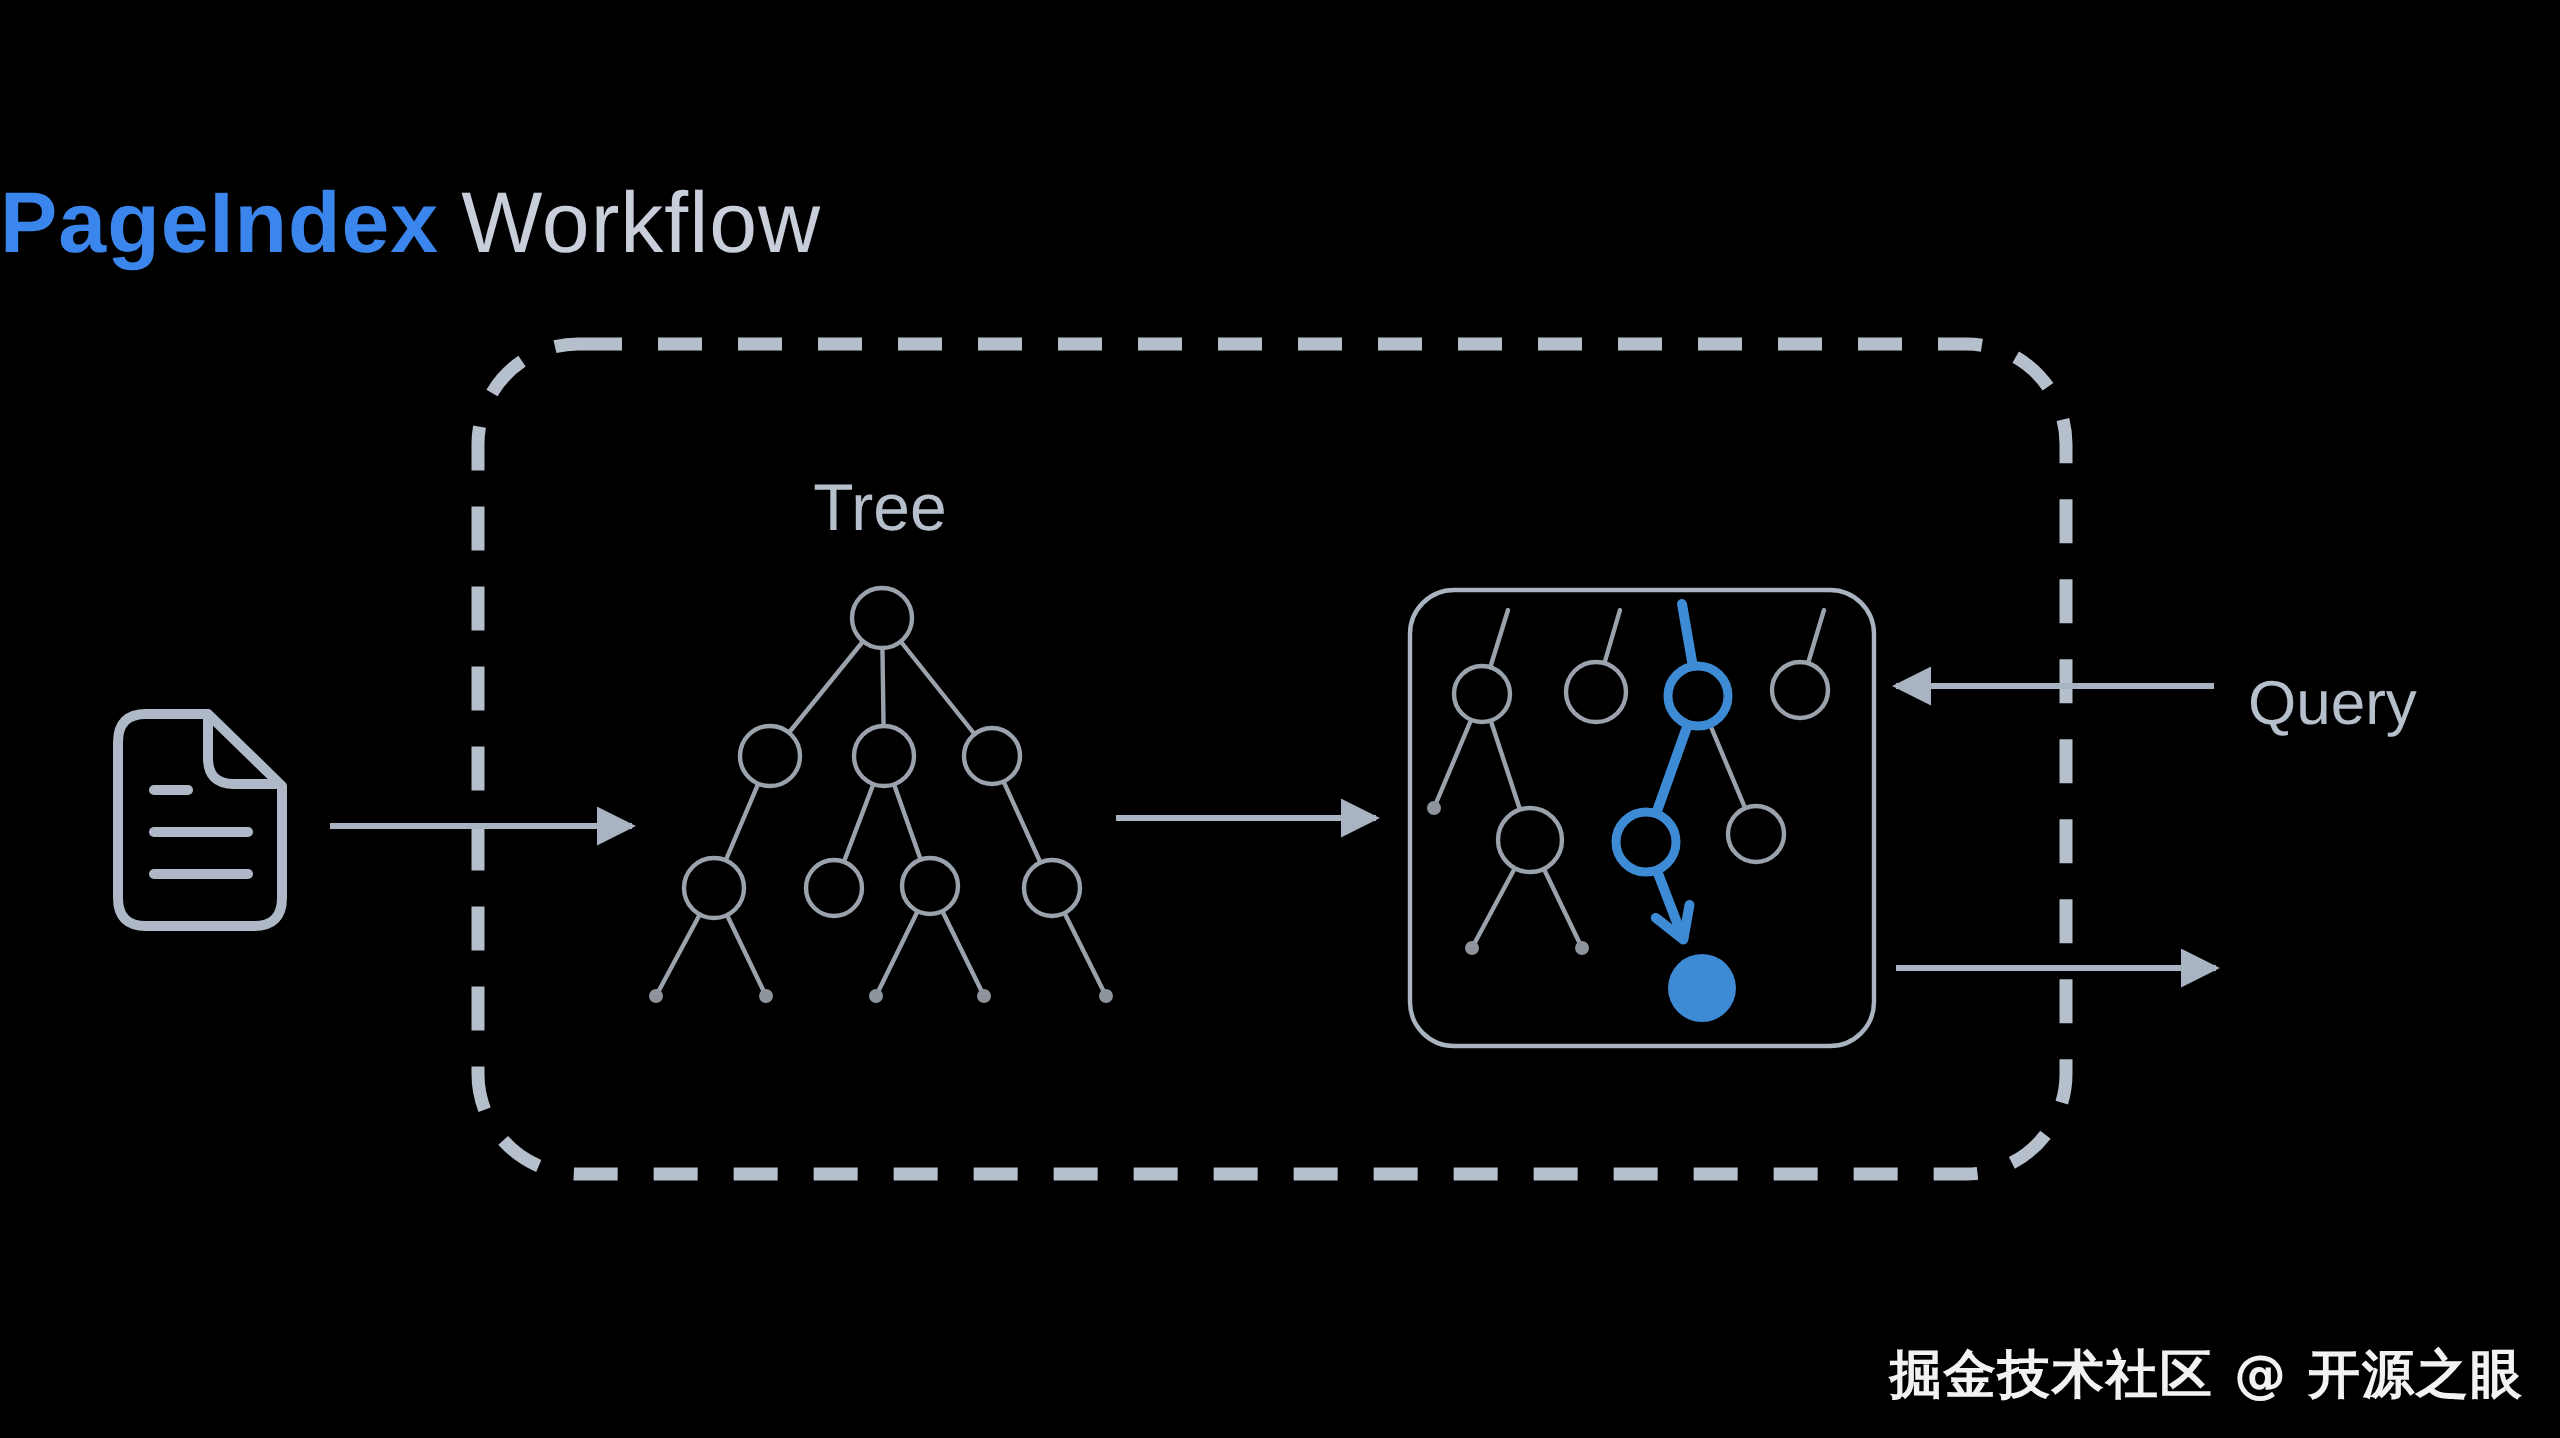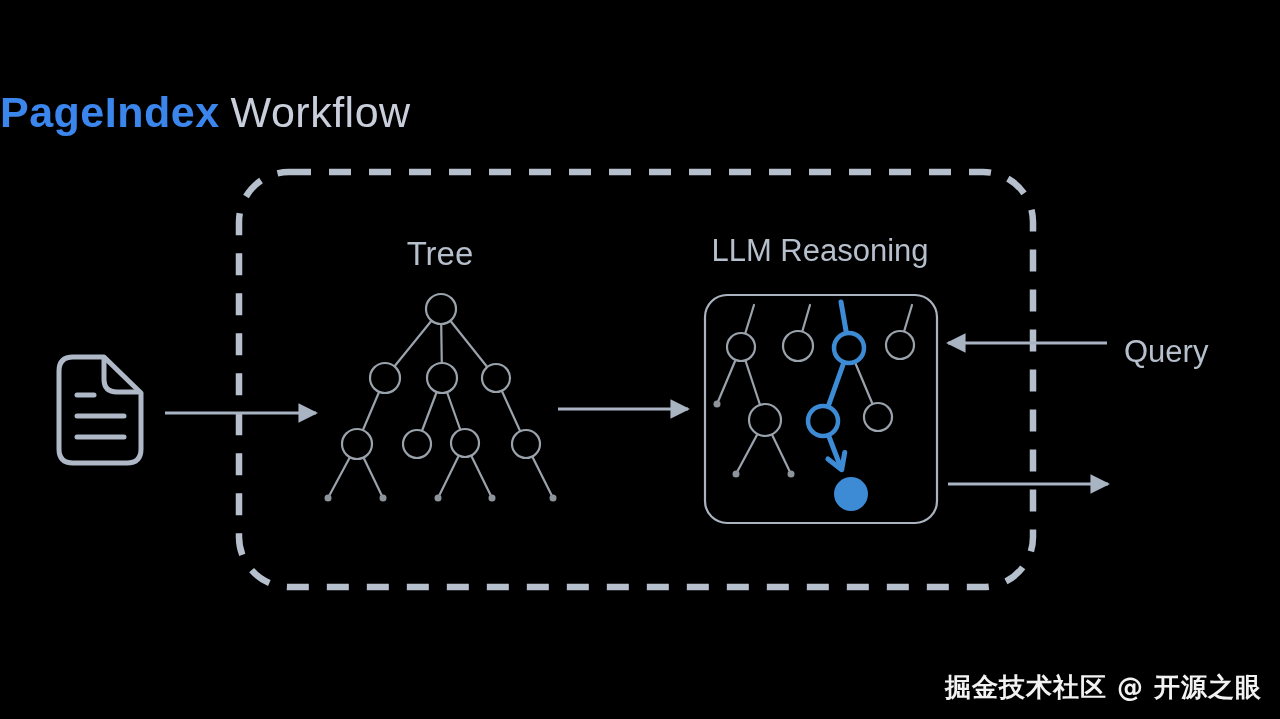--- a/index.html
+++ b/index.html
@@ -152,17 +152,16 @@
         <circle cx="823" cy="421" r="15" fill="#000" stroke="#3d8bd5" stroke-width="4.5"></circle>
         <circle cx="878" cy="417" r="14" fill="#000" stroke="#9aa2ac" stroke-width="2.2"></circle>
         <circle cx="717" cy="404" r="3.5" fill="#8d949c"></circle>
         <circle cx="736" cy="474" r="3.5" fill="#8d949c"></circle>
         <circle cx="791" cy="474" r="3.5" fill="#8d949c"></circle>
         <circle cx="851" cy="494" r="17" fill="#3d8bd5"></circle>
       </g>
   </svg>
 
   <div class="dlabel tree-label">Tree</div>
-  <div class="dlabel llm-label">LLM Reasoning</div>
   <div class="dlabel query-label">Query</div>
 
   <div class="watermark">掘金技术社区 @ 开源之眼</div>
 </div>
 
 </body></html>

